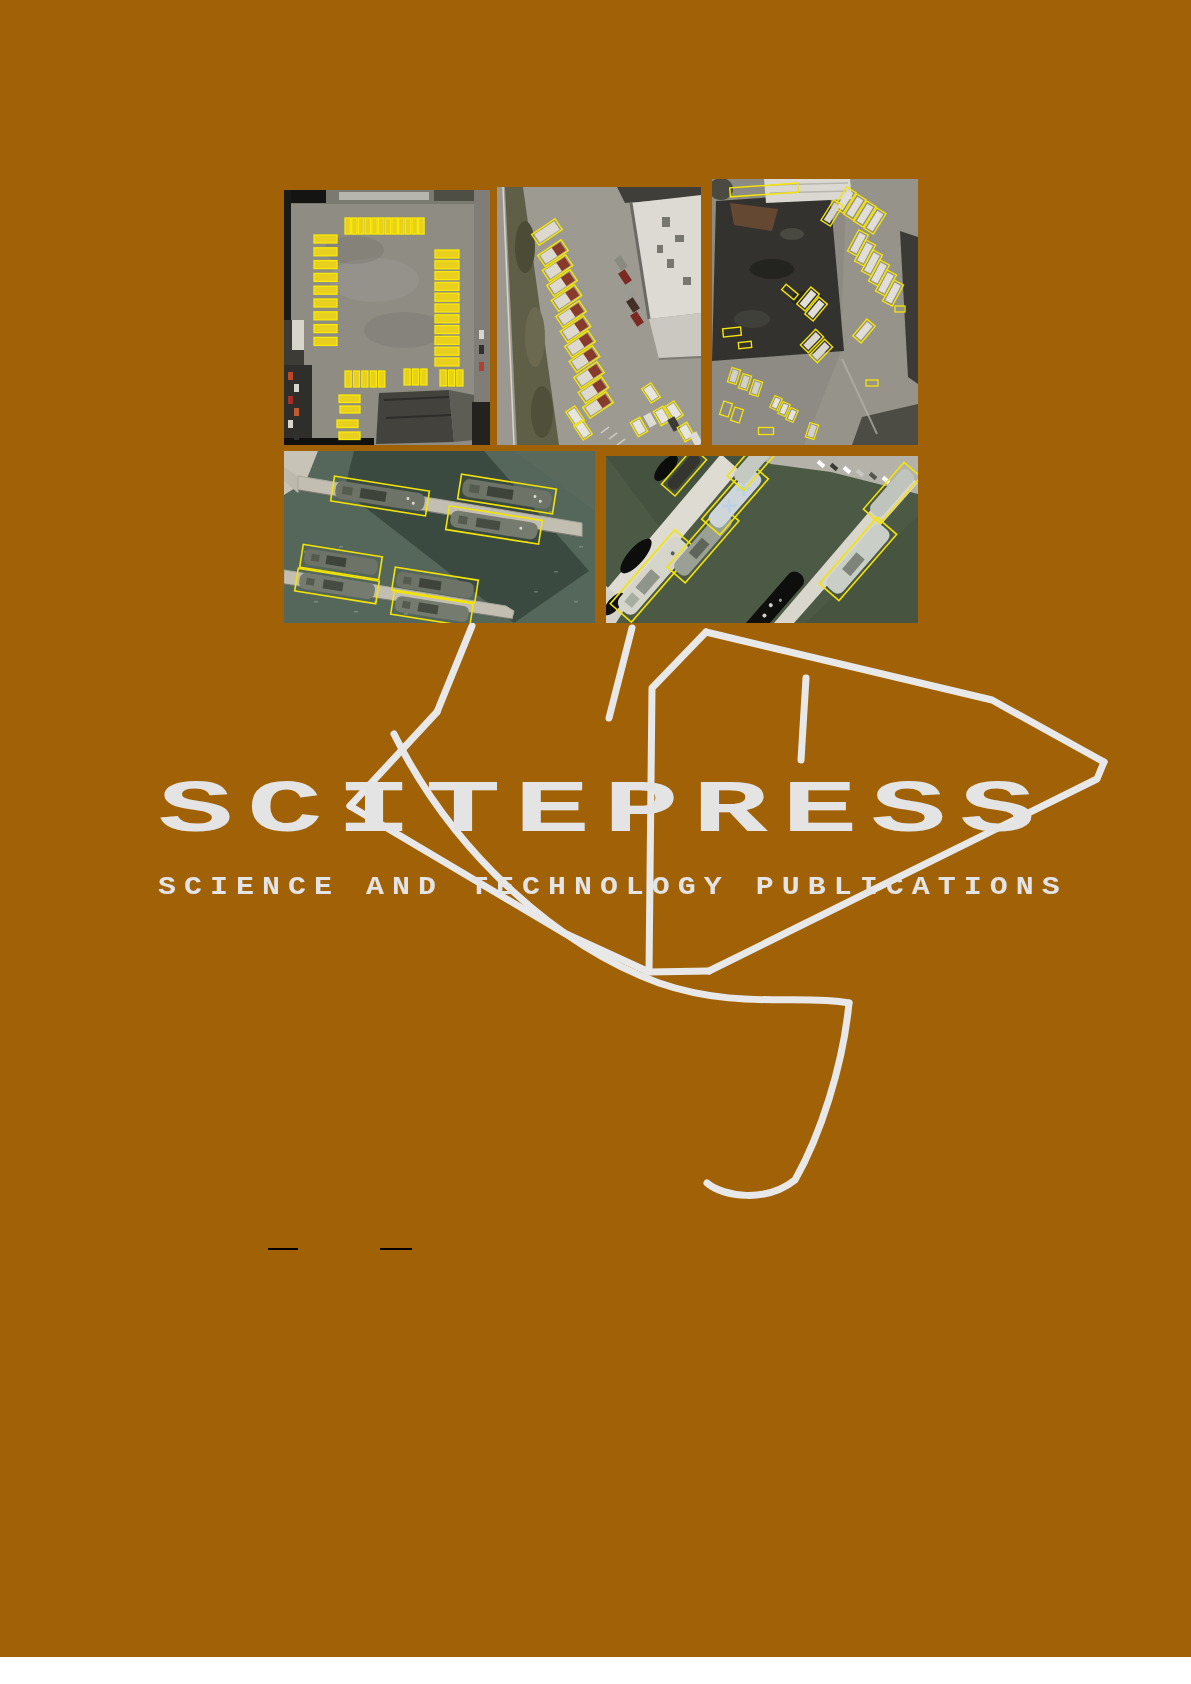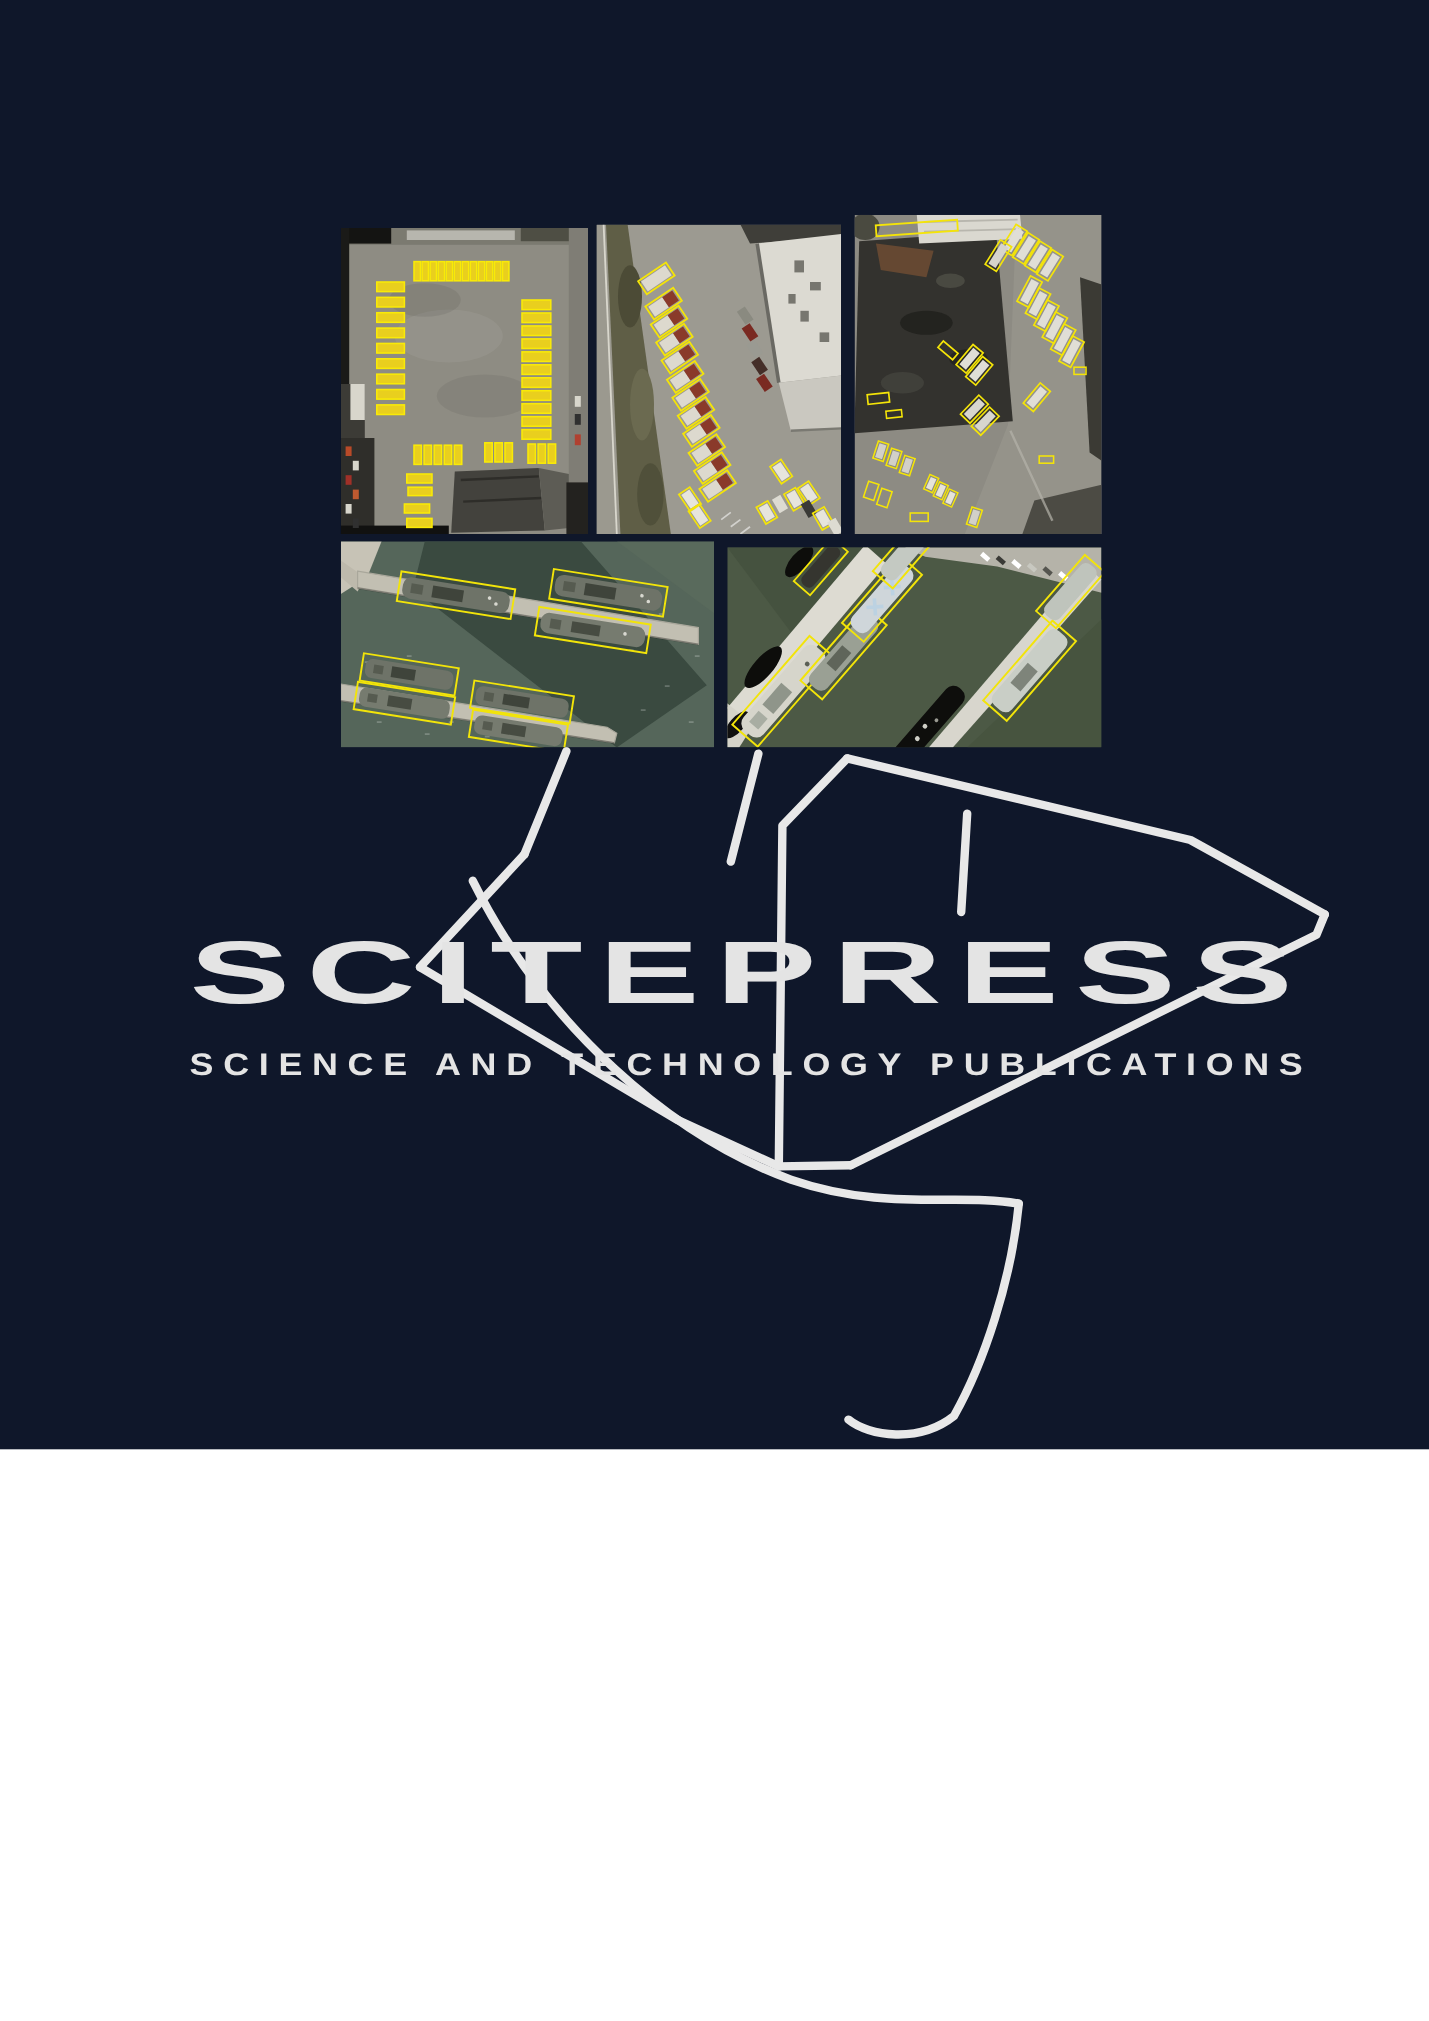--- a/index.html
+++ b/index.html
@@ -1,17 +1,17 @@
 <!DOCTYPE html>
 <html><head>
 <meta charset="utf-8">
 <style>
   html,body{margin:0;padding:0;background:#ffffff;}
-  .page{position:relative;width:1191px;height:1208px;background:#0f172a;overflow:hidden;
-        font-family:Liberation Sans, sans-serif;}
+  .page{position:relative;width:1191px;height:1657px;background:#a16207;overflow:hidden;
+        font-family:Liberation Mono, monospace;}
   
   .wm-book{position:absolute;left:0;top:0;z-index:0;}
   .wm-title{position:absolute;left:158px;top:774px;z-index:1;color:#e4e4e4;
             font-weight:bold;font-size:74px;line-height:1;letter-spacing:8px;
             transform:scaleX(1.70);transform-origin:0 0;white-space:nowrap;}
   .wm-subtitle{position:absolute;left:158px;top:874px;z-index:1;color:#e4e4e4;
             font-weight:bold;font-size:26px;line-height:1;letter-spacing:7px;
             transform:scaleX(1.15);transform-origin:0 0;white-space:nowrap;}
   
   .panel{position:absolute;z-index:2;overflow:hidden;}

